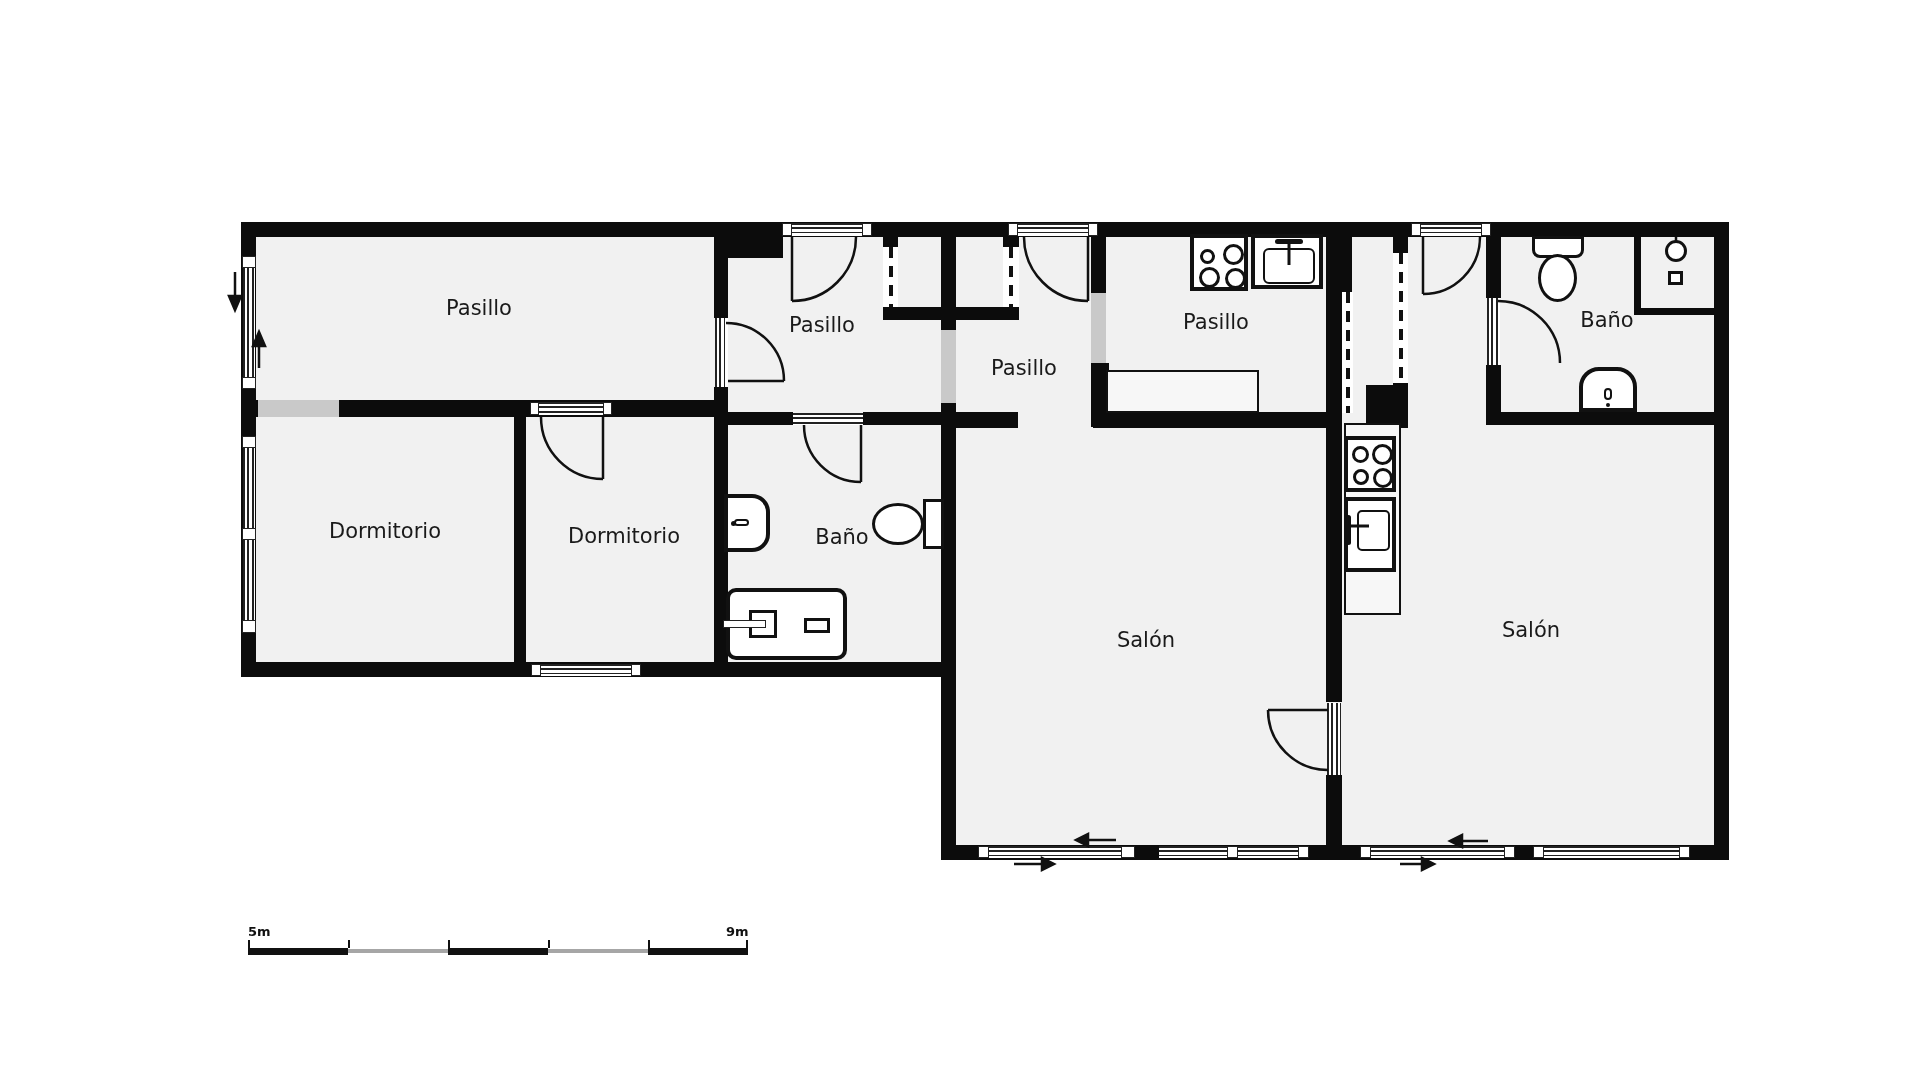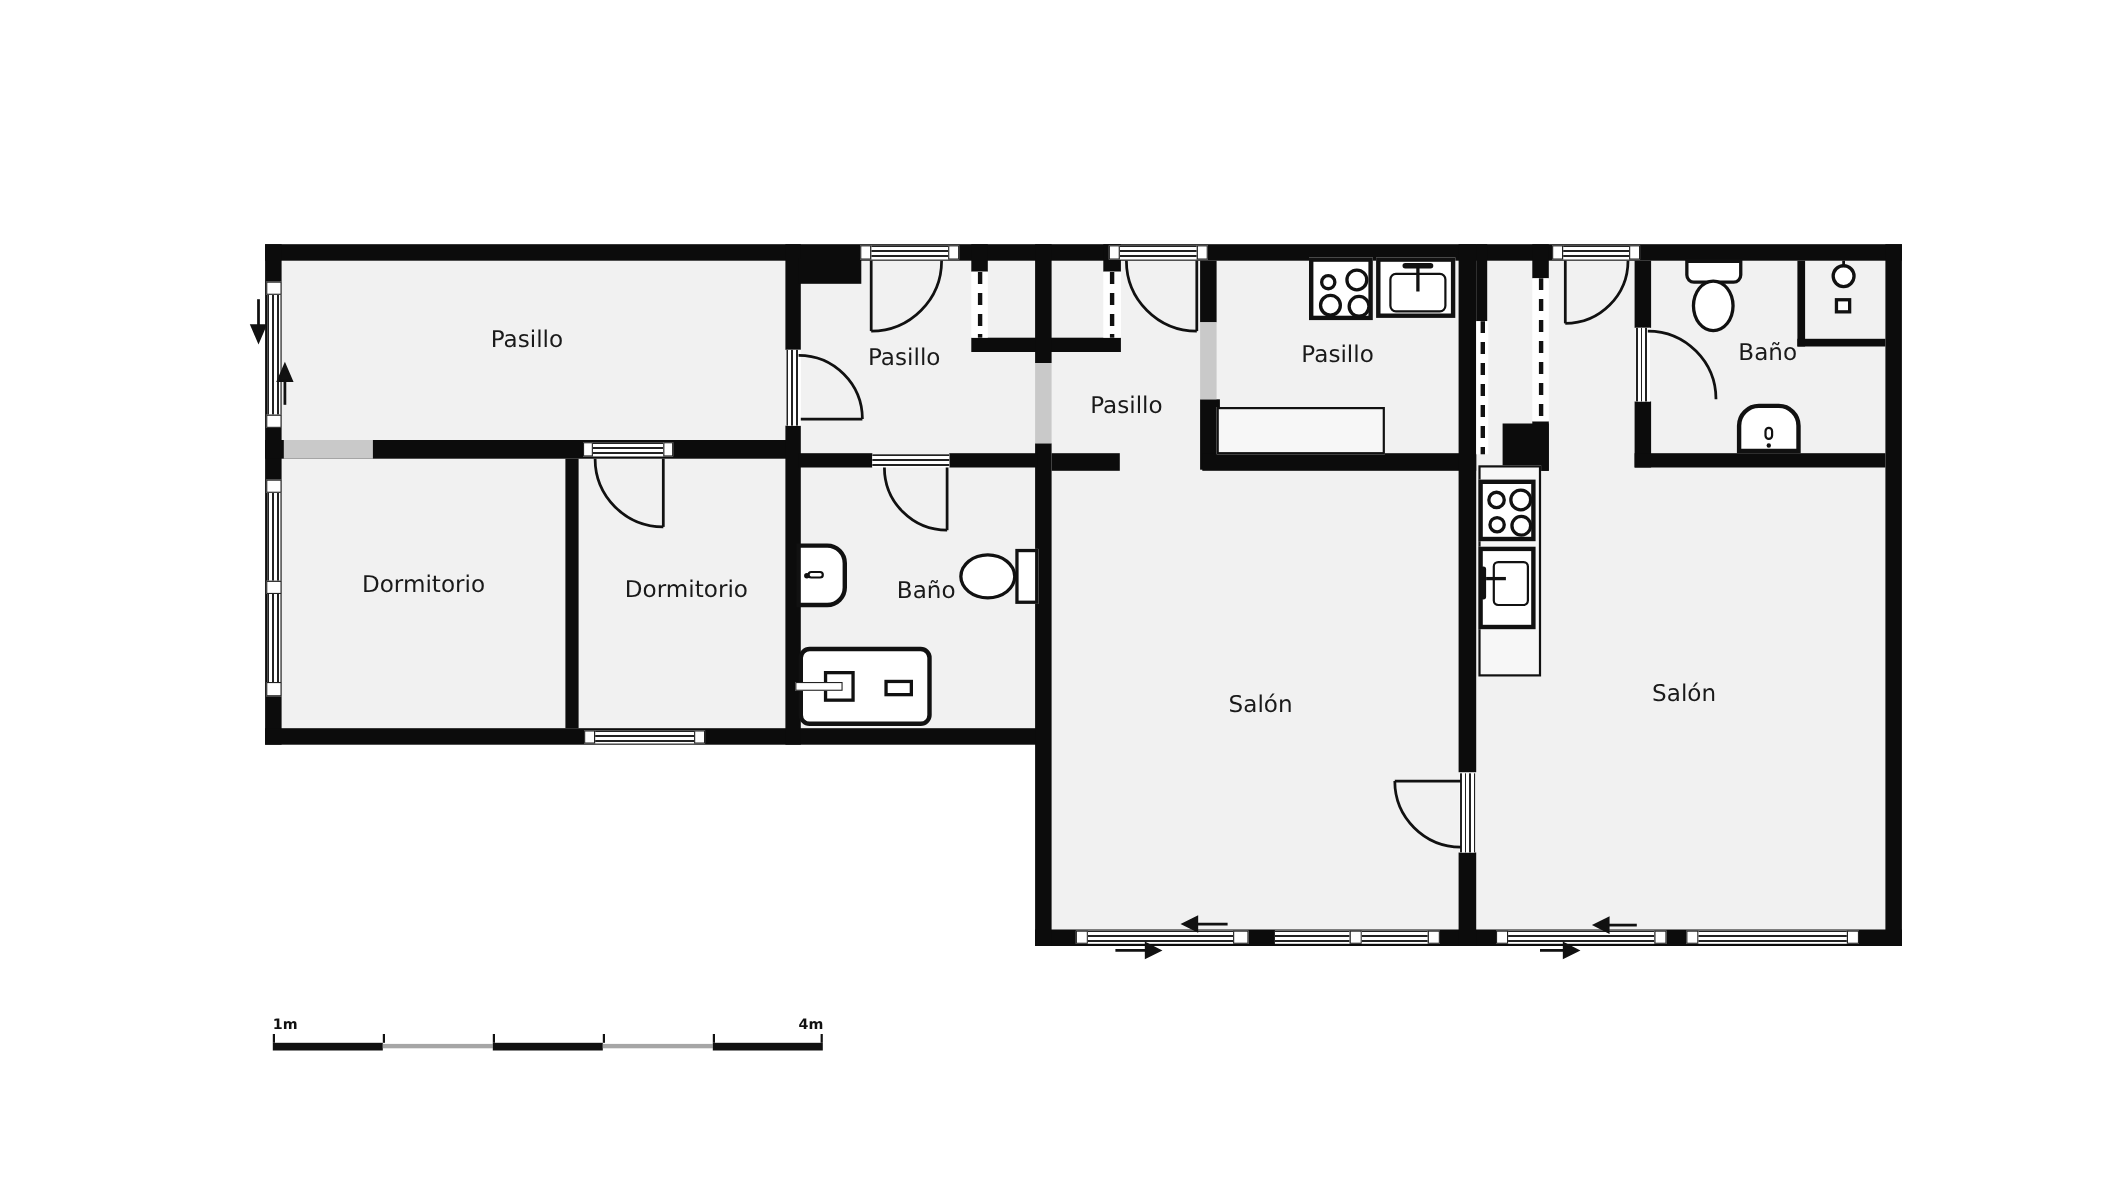--- a/index.html
+++ b/index.html
@@ -216,22 +216,22 @@
   <span class="lbl" style="left:998px;top:368px;">Pasillo</span>
   <span class="lbl" style="left:1190px;top:322px;">Pasillo</span>
   <span class="lbl" style="left:1581px;top:320px;">Baño</span>
   <span class="lbl" style="left:359px;top:531px;">Dormitorio</span>
   <span class="lbl" style="left:598px;top:536px;">Dormitorio</span>
   <span class="lbl" style="left:816px;top:537px;">Baño</span>
   <span class="lbl" style="left:1120px;top:640px;">Salón</span>
   <span class="lbl" style="left:1505px;top:630px;">Salón</span>
 
   <div>
-    <span class="slbl" style="left:222px;top:924px;">1m</span>
-    <span class="slbl" style="left:700px;top:924px;">4m</span>
+    <span class="slbl" style="left:222px;top:924px;">5m</span>
+    <span class="slbl" style="left:700px;top:924px;">9m</span>
     <div class="blk" style="left:222px;top:940px;width:2px;height:8px;"></div>
     <div class="blk" style="left:322px;top:940px;width:2px;height:8px;"></div>
     <div class="blk" style="left:422px;top:940px;width:2px;height:8px;"></div>
     <div class="blk" style="left:522px;top:940px;width:2px;height:8px;"></div>
     <div class="blk" style="left:622px;top:940px;width:2px;height:8px;"></div>
     <div class="blk" style="left:720px;top:940px;width:2px;height:8px;"></div>
     <div class="blk" style="left:222px;top:948px;width:100px;height:7px;"></div>
     <div style="position:absolute;left:322px;top:949px;width:100px;height:4px;background:#a6a6a6;"></div>
     <div class="blk" style="left:422px;top:948px;width:100px;height:7px;"></div>
     <div style="position:absolute;left:522px;top:949px;width:100px;height:4px;background:#a6a6a6;"></div>

